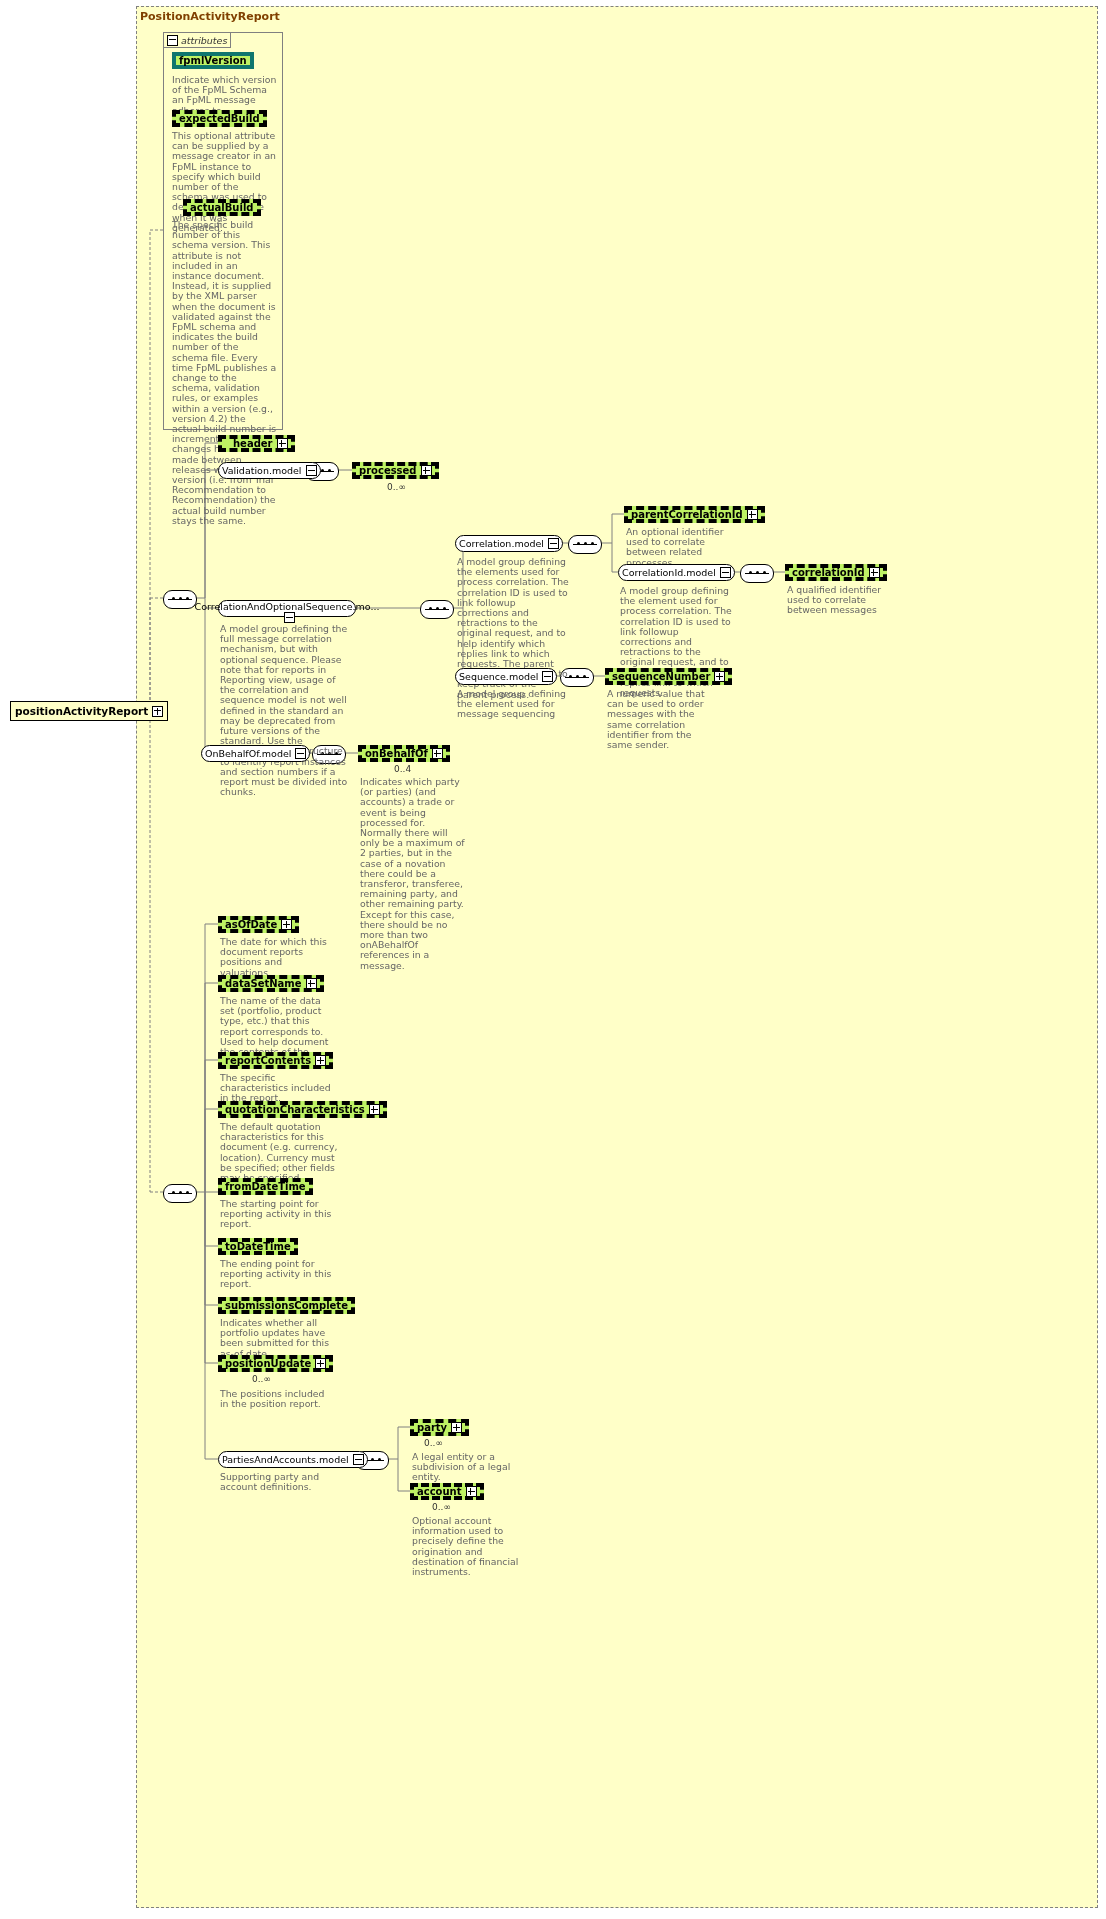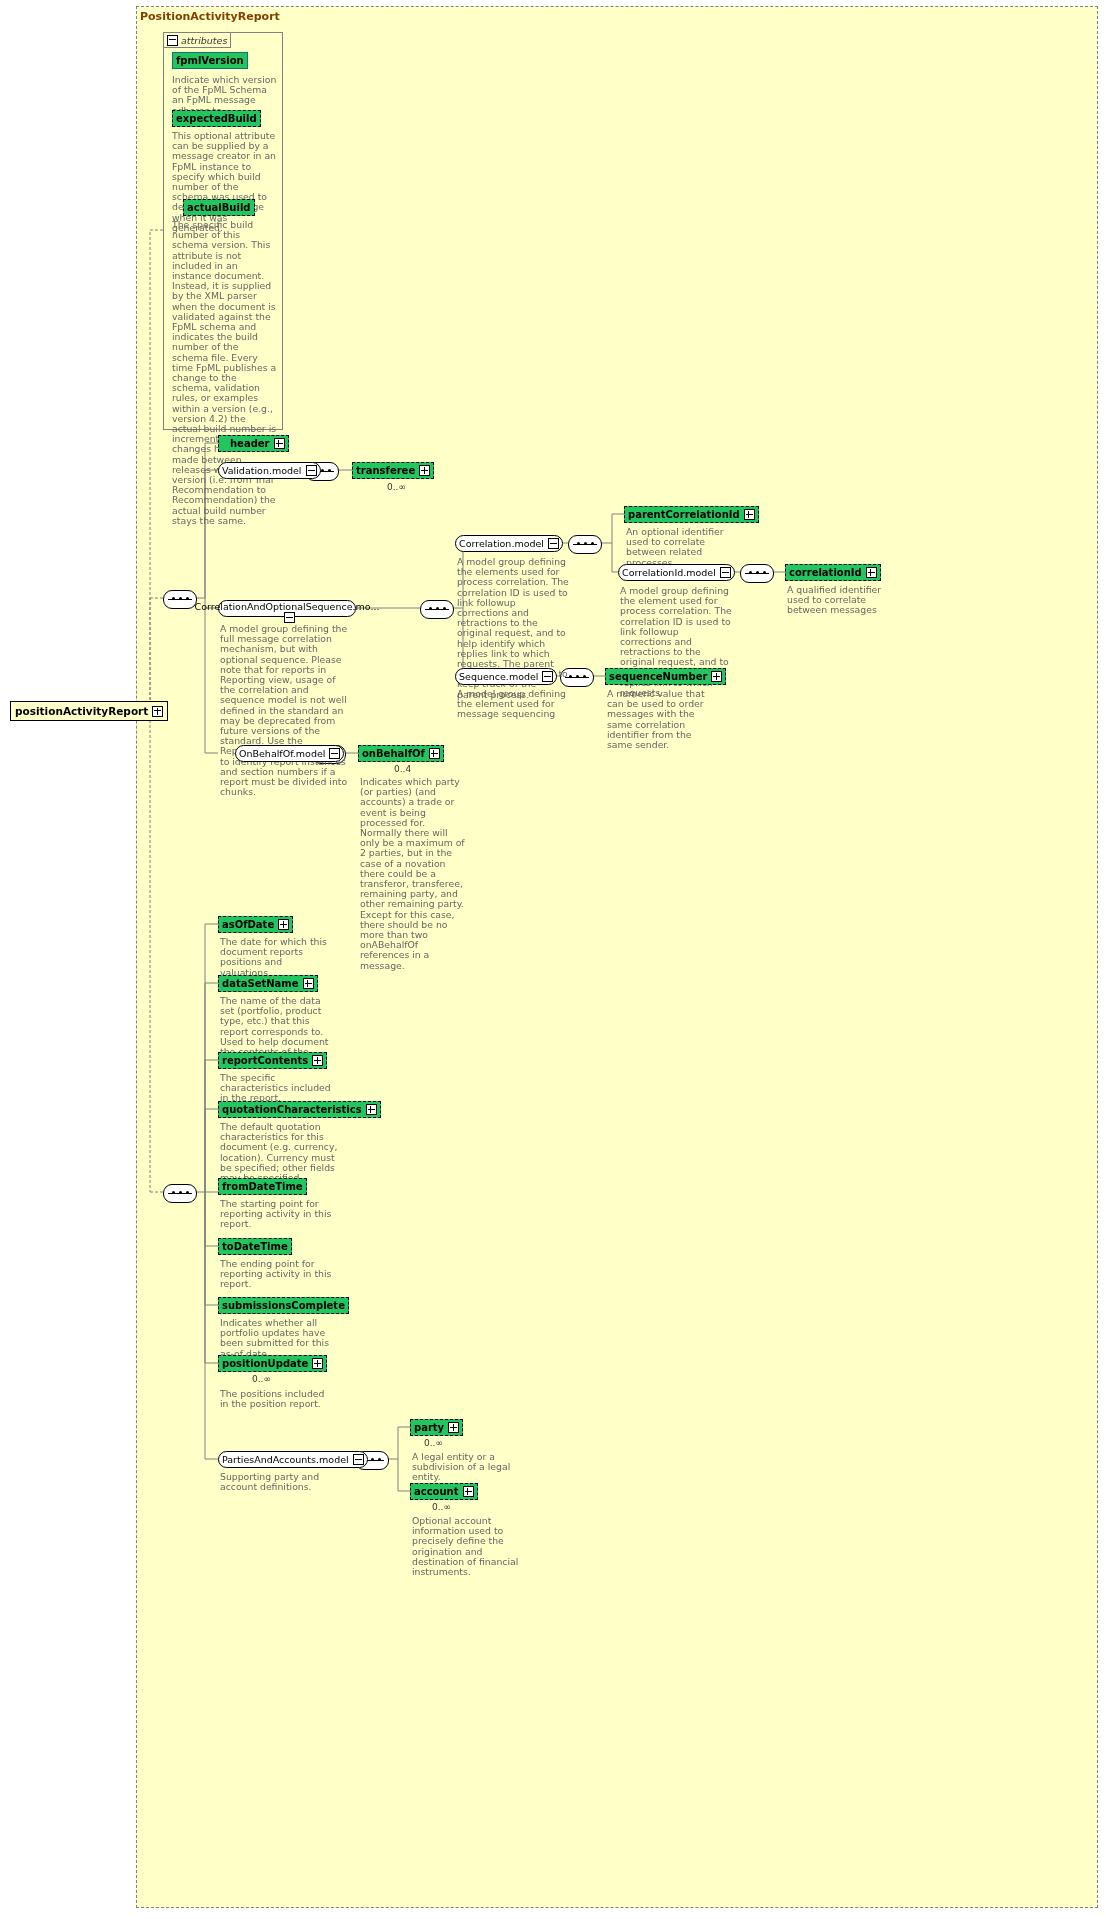--- a/index.html
+++ b/index.html
@@ -2,21 +2,21 @@
 <html><head>
 <meta charset="utf-8">
 <style>
   html,body{margin:0;padding:0;background:#ffffff;}
   body{width:1106px;height:1919px;position:relative;font-family:"DejaVu Sans",sans-serif;}
   #canvas{position:absolute;left:0;top:0;width:1106px;height:1919px;}
   .panel{position:absolute;left:136px;top:6px;width:960px;height:1900px;background:#ffffc8;border:1px dashed #808080;}
   .lbl-title{position:absolute;left:140px;top:10px;font-size:11px;color:#804000;font-weight:bold;}
   .desc{position:absolute;font-size:9.3px;color:#666666;line-height:10.2px;width:120px;}
   
-  .ebox{position:absolute;background:#22c55e;border:1px solid #0f766e;display:flex;align-items:center;box-sizing:border-box;height:17px;padding:0 3px;}
+  .ebox{position:absolute;background:#bef264;border:4px solid #0f766e;display:flex;align-items:center;box-sizing:border-box;height:17px;padding:0 3px;}
   .ebox.dashed{border-style:dashed;border-color:#000000;}
   .ebox .nm{font-size:10px;font-weight:bold;color:#000000;white-space:nowrap;}
   .ebox.grp{border-radius:9px;background:#ffffff;border:1px solid #000;}
   .ebox.grp .nm{font-weight:normal;font-size:9.5px;color:#000;}
   .plus{width:9px;height:9px;border:1px solid #000;background:#fff;position:relative;margin-left:4px;flex:0 0 auto;}
   .plus:before{content:"";position:absolute;left:1px;top:3.5px;width:7px;height:1px;background:#000;}
   .plus:after{content:"";position:absolute;top:1px;left:3.5px;height:7px;width:1px;background:#000;}
   .minus{width:9px;height:9px;border:1px solid #000;background:#fff;position:relative;margin-left:4px;flex:0 0 auto;}
   .minus:before{content:"";position:absolute;left:1px;top:3.5px;width:7px;height:1px;background:#000;}
   
@@ -200,21 +200,21 @@
     <span class="nm">header</span>
     <span class="plus"></span>
   </div>
 
   <div class="ebox grp" style="left:218px;top:462px;">
     <span class="nm">Validation.model</span>
     <span class="minus"></span>
   </div>
 
   <div class="ebox dashed" style="left:352px;top:462px;">
-    <span class="nm">transferee</span>
+    <span class="nm">processed</span>
     <span class="plus"></span>
   </div>
   <div class="cnt" style="left:387px;top:482px;">0..∞</div>
 
   <div class="ebox grp" style="left:218px;top:600px;width:138px;flex-direction:column;">
     <span class="nm">CorrelationAndOptionalSequence.mo...</span>
     <span class="minus"></span>
   </div>
   <div class="desc" style="left:220px;top:624px;width:128px;">A model group defining the full message correlation mechanism, but with optional sequence. Please note that for reports in Reporting view, usage of the correlation and sequence model is not well defined in the standard an may be deprecated from future versions of the standard. Use the ReportReference structure to identify report instances and section numbers if a report must be divided into chunks.</div>
 
@@ -247,21 +247,21 @@
     <span class="minus"></span>
   </div>
   <div class="desc" style="left:457px;top:689px;width:112px;">A model group defining the element used for message sequencing</div>
 
   <div class="ebox dashed" style="left:605px;top:668px;">
     <span class="nm">sequenceNumber</span>
     <span class="plus"></span>
   </div>
   <div class="desc" style="left:607px;top:689px;width:112px;">A numeric value that can be used to order messages with the same correlation identifier from the same sender.</div>
 
-  <div class="ebox grp" style="left:235px;top:745px;">
+  <div class="ebox grp" style="left:201px;top:745px;">
     <span class="nm">OnBehalfOf.model</span>
     <span class="minus"></span>
   </div>
 
   <div class="ebox dashed" style="left:358px;top:745px;">
     <span class="nm">onBehalfOf</span>
     <span class="plus"></span>
   </div>
   <div class="cnt" style="left:394px;top:764px;">0..4</div>
   <div class="desc" style="left:360px;top:777px;width:108px;">Indicates which party (or parties) (and accounts) a trade or event is being processed for. Normally there will only be a maximum of 2 parties, but in the case of a novation there could be a transferor, transferee, remaining party, and other remaining party. Except for this case, there should be no more than two onABehalfOf references in a message.</div>

